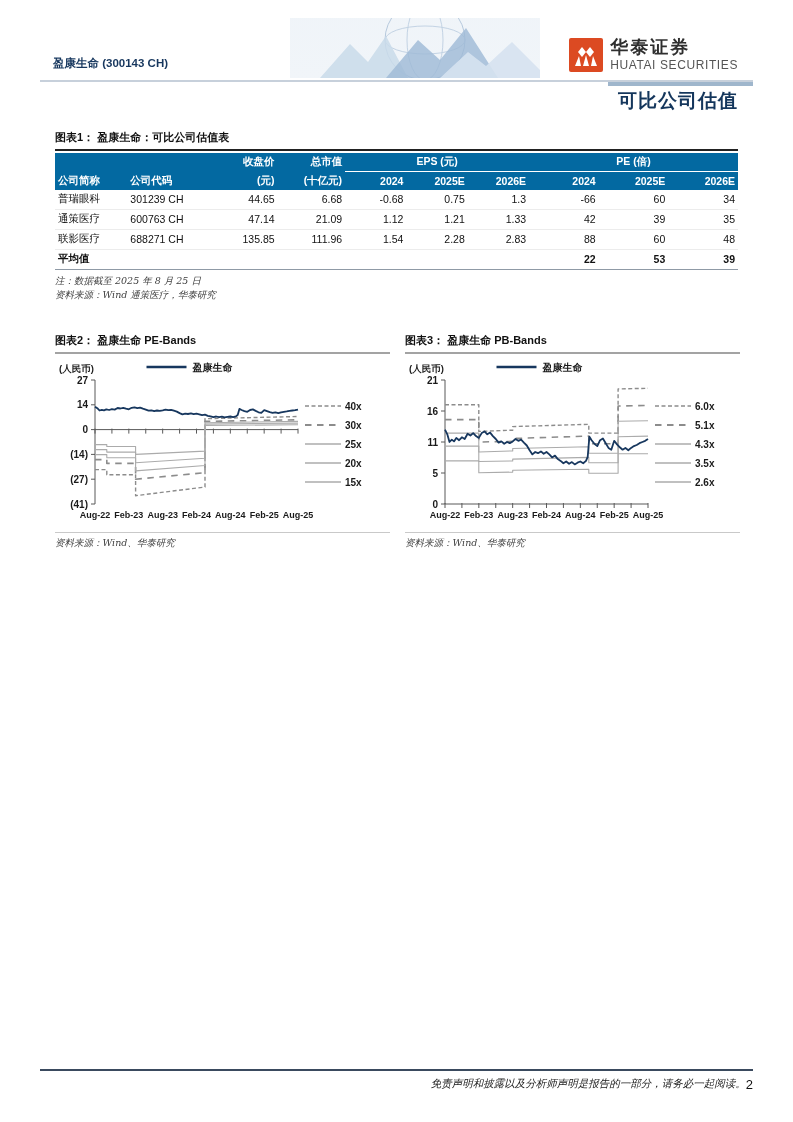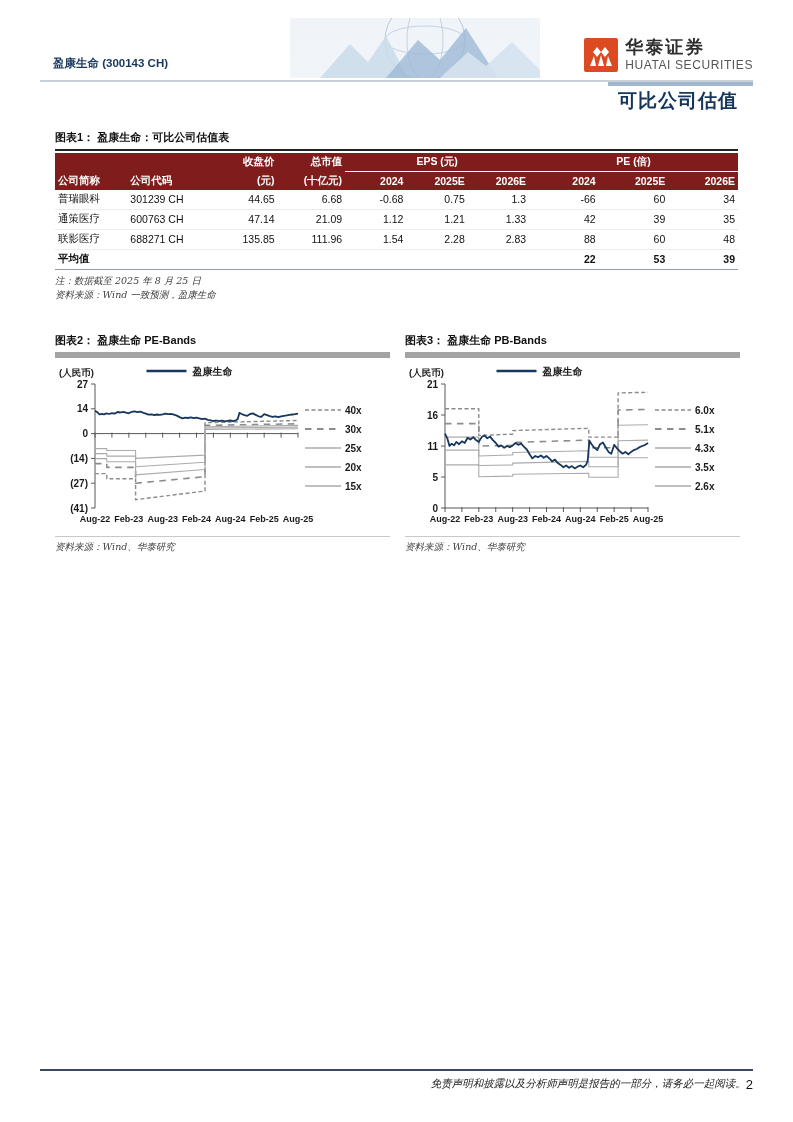--- a/index.html
+++ b/index.html
@@ -7,43 +7,43 @@
     width:793px;height:1122px;position:relative;background:#ffffff;overflow:hidden;
     font-family:"Liberation Sans","DejaVu Sans",sans-serif;color:#1a1a1a;
     -webkit-font-smoothing:antialiased;
   }
   
   .stock-name{position:absolute;left:53px;top:56px;font-size:11.5px;font-weight:700;color:#17375E;}
   .globe-wrap{position:absolute;left:290px;top:18px;width:250px;height:60px;overflow:hidden;
     background:linear-gradient(180deg,rgba(238,243,248,.9),rgba(227,235,243,.5));}
   .header-rule{position:absolute;left:40px;width:713px;top:80px;height:2px;background:#C7D0DB;}
   .logo-rule{position:absolute;left:608px;width:145px;top:82px;height:4px;background:#9FB6CC;}
-  .logo{position:absolute;right:40px;top:38px;display:flex;align-items:center;gap:7px;padding-left:46px;}
+  .logo{position:absolute;right:55px;top:38px;display:flex;align-items:center;gap:7px;padding-left:46px;}
   .logo-txt{display:flex;flex-direction:column;line-height:1.05;}
   .logo-cn{font-size:18px;font-weight:700;color:#2f2f2f;letter-spacing:2px;}
   .logo-en{font-size:12px;color:#555;letter-spacing:.6px;margin-top:2px;}
   
   .content{position:absolute;left:55px;top:88px;width:683px;}
   h1.page-title{margin:0 0 16px 0;font-size:19px;font-weight:700;color:#14365C;letter-spacing:1px;text-align:right;}
   .fig-caption{font-size:11px;font-weight:700;color:#111;padding-bottom:4px;border-bottom:2px solid #222;}
   
   table.cmp{width:100%;border-collapse:collapse;table-layout:fixed;margin-top:2px;}
-  table.cmp th{background:#7f1d1d;color:#fff;font-size:10.5px;font-weight:700;padding:2px 3px;}
+  table.cmp th{background:#0369a1;color:#fff;font-size:10.5px;font-weight:700;padding:2px 3px;}
   table.cmp th.grp{text-align:center;border-bottom:1.5px solid #fff;}
   table.cmp th.r,table.cmp td.r{text-align:right;}
   table.cmp th.l,table.cmp td.l{text-align:left;}
   table.cmp td{font-size:10.5px;padding:2.5px 3px;border-bottom:.5px solid #ECECEC;color:#111;}
   table.cmp tr.sum td{font-weight:700;border-bottom:1.5px solid #8f9aa6;}
   .tbl-note,.tbl-src,.chart-src{font-family:"DejaVu Serif","Liberation Serif",serif;font-style:italic;
     font-size:9.5px;color:#404040;line-height:1.55;}
   .tbl-note{margin-top:4px;}
   
   .charts-row{display:flex;gap:15px;margin-top:30px;}
   .chart-block{width:335px;}
-  .chart-block .fig-caption{border-bottom:6px solid #a3a3a3;}
+  .chart-block .fig-caption{border-bottom:2px solid #a3a3a3;}
   .chart-canvas{display:block;margin-top:4px;}
   svg text{font-family:"Liberation Sans","DejaVu Sans",sans-serif;}
   .chart-src{border-top:1px solid #C9C9C9;padding-top:3px;margin-top:2px;}
   
   .footer{position:absolute;left:40px;width:713px;top:1069px;border-top:2.5px solid #3A4A5E;
     padding-top:6px;display:flex;justify-content:flex-end;align-items:flex-start;}
   .disclaimer{font-family:"DejaVu Serif","Liberation Serif",serif;font-style:italic;font-size:10.5px;color:#222;}
   .page-num{font-size:13px;color:#111;}
 </style>
 </head>
@@ -167,21 +167,21 @@
           <td class="r"></td>
           <td class="r"></td>
           <td class="r">22</td>
           <td class="r">53</td>
           <td class="r">39</td>
         </tr>
       </tbody>
     </table>
 
   <div class="tbl-note">注：数据截至 2025 年 8 月 25 日</div>
-  <div class="tbl-src">资料来源：Wind 一致预测，盈康生命</div>
+  <div class="tbl-src">资料来源：Wind 通策医疗，华泰研究</div>
 
   <div class="charts-row">
     <div class="chart-block">
       <div class="fig-caption">图表2：  盈康生命 PE-Bands</div>
       <svg class="chart-canvas" id="chart0" width="335" height="172">
           <text x="4" y="14" fill="#1a1a1a" font-size="9.5" font-weight="700" text-anchor="start">(人民币)</text>
           <line x1="40" y1="22" x2="40" y2="146" stroke="#595959" stroke-width="1"></line>
           <line x1="36" y1="22" x2="40" y2="22" stroke="#595959"></line>
           <text x="33" y="25.5" fill="#1a1a1a" font-size="10" font-weight="700" text-anchor="end">27</text>
           <line x1="36" y1="46.8" x2="40" y2="46.8" stroke="#595959"></line>

